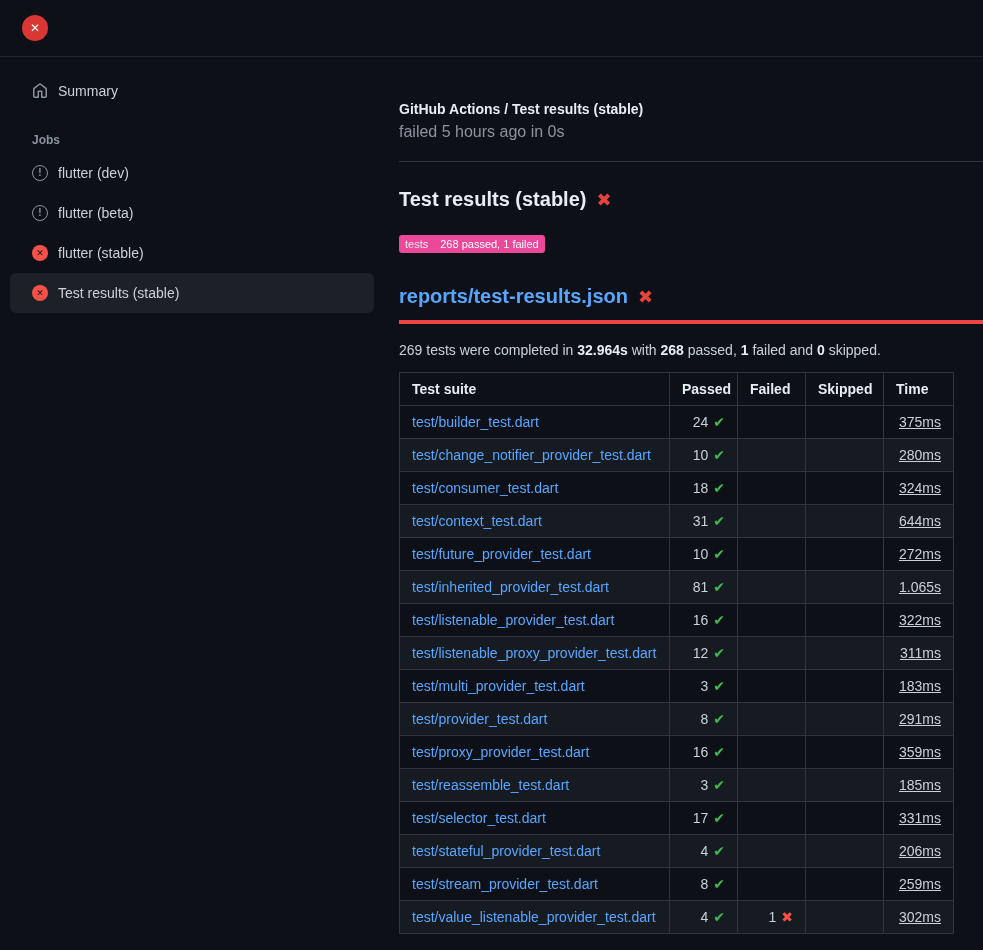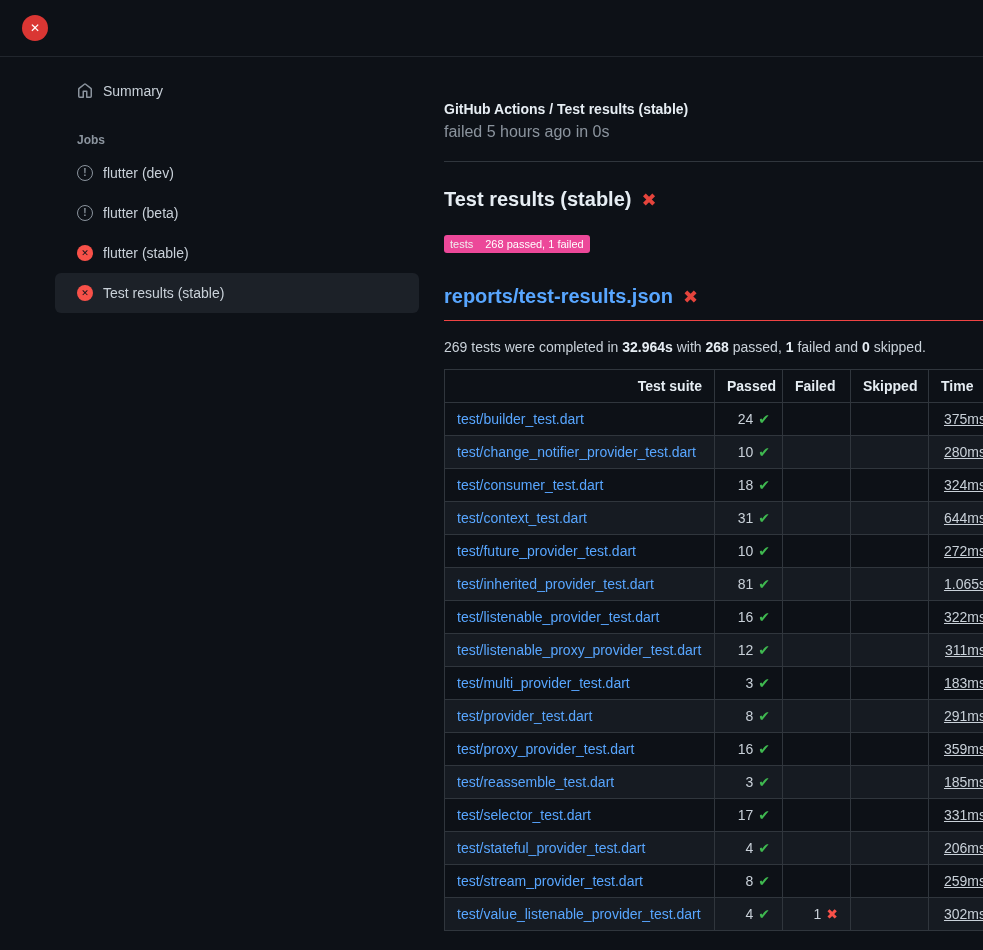--- a/index.html
+++ b/index.html
@@ -10,21 +10,21 @@
     font-family: "Liberation Sans", "DejaVu Sans", sans-serif;
     font-size: 14px;
   }
 
   
   .top-header { height: 57px; display: flex; align-items: center; gap: 16px; padding: 0 16px 0 22px; border-bottom: 1px solid #21262d; }
   .status-circle { width: 26px; height: 26px; border-radius: 50%; background: #da3633; color: #fff; display: flex; align-items: center; justify-content: center; font-size: 12px; font-weight: 700; flex: none; }
   .page-title { margin: 0; font-size: 20px; font-weight: 700; color: #e6edf3; white-space: nowrap; }
   .build-number { color: #8b949e; font-weight: 400; }
 
-  .layout { display: flex; align-items: flex-start; margin-left: 45px; }
+  .layout { display: flex; align-items: flex-start; }
 
   
   .sidebar { width: 384px; flex: none; padding-top: 14px; }
   .side-item { display: flex; align-items: center; gap: 10px; margin: 0 10px; padding: 0 12px 0 22px; height: 40px; border-radius: 6px; cursor: pointer; color: #c9d1d9; }
   .side-item.selected { background: #1c2128; }
   .side-item .octicon { color: #8b949e; flex: none; }
   .jobs-heading { margin: 22px 0 6px 32px; font-size: 12px; font-weight: 600; color: #8b949e; }
   .job-icon { width: 16px; height: 16px; border-radius: 50%; flex: none; display: flex; align-items: center; justify-content: center; font-weight: 700; }
   .job-icon.neutral { border: 1px solid #8b949e; color: #8b949e; font-size: 10px; line-height: 1; }
   .job-icon.failed { background: #f85149; color: #10151c; font-size: 9px; line-height: 1; }
@@ -37,30 +37,30 @@
   .header-divider { border: none; border-top: 1px solid #30363d; margin: 20px 0 0; }
 
   .result-title { display: flex; align-items: center; gap: 10px; margin: 26px 0 0; font-size: 20px; font-weight: 700; color: #e6edf3; }
   .x-mark { color: #e5443c; font-size: 18px; font-weight: 700; line-height: 1; }
 
   .badge-row { margin-top: 24px; }
   .badge { display: inline-flex; font-size: 11px; line-height: 18px; border-radius: 3px; overflow: hidden; }
   .badge-label { background: #ec4899; color: #f0f0f0; padding: 0 6px; }
   .badge-value { background: #ec4899; color: #ffffff; padding: 0 6px; }
 
-  .report-heading { display: flex; align-items: center; gap: 10px; margin: 32px 0 0; padding-bottom: 12px; border-bottom: 1px solid #ef4444; font-size: 20px; font-weight: 700; }
+  .report-heading { display: flex; align-items: center; gap: 10px; margin: 32px 0 0; padding-bottom: 12px; border-bottom: 4px solid #ef4444; font-size: 20px; font-weight: 700; }
   .report-link { color: #58a6ff; text-decoration: none; cursor: pointer; }
 
   .summary-line { margin: 18px 0 0; font-size: 14px; color: #c9d1d9; }
   .summary-line b { color: #e6edf3; }
 
   .results-table { margin-top: 14px; border-collapse: collapse; table-layout: fixed; width: 554px; font-size: 14px; }
   .results-table th, .results-table td { border: 1px solid #30363d; padding: 0 12px; height: 33px; overflow: hidden; white-space: nowrap; }
   .results-table th { font-weight: 700; color: #e6edf3; text-align: left; }
-  .results-table th.h-suite { text-align: right; }
+  .results-table th.h-suite { text-align: left; }
   .results-table tbody tr:nth-child(even) { background: #161b22; }
   td.c-suite a { color: #58a6ff; text-decoration: none; cursor: pointer; }
   td.c-num { text-align: right; }
   td.c-time { text-align: right; text-decoration: underline; }
   .mark { margin-left: 5px; font-weight: 700; }
   .mark.check { color: #3fb950; }
   .mark.cross { color: #f85149; }
 </style>
 </head>
 <body>

